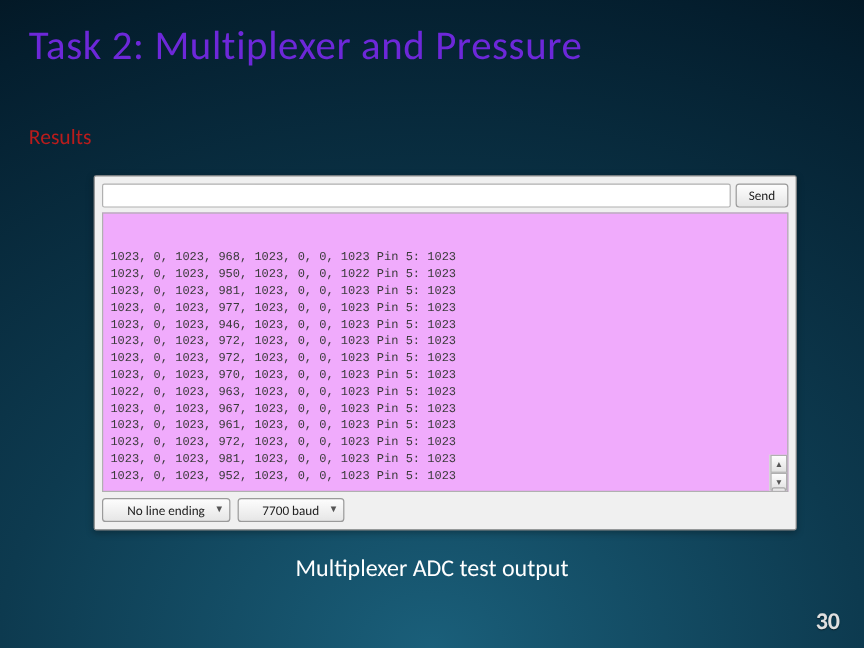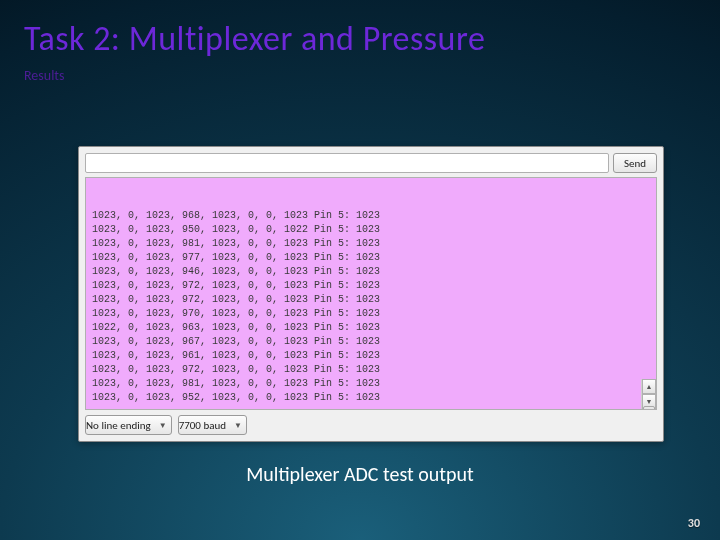--- a/index.html
+++ b/index.html
@@ -10,24 +10,25 @@
     position: relative;
   }
   .slide-title {
     color: #6d28d9;
     font-size: 34px;
     font-weight: 400;
     padding: 18px 0 8px 24px;
     letter-spacing: 0.5px;
   }
   .slide-subtitle {
-    color: #4c1d95;
-    font-size: 14px;
+    color: #b91c1c;
+    font-size: 18px;
     font-weight: 400;
     padding: 0 0 0 24px;
+    margin-top: 36px;
   }
   .serial-window {
     position: absolute;
     left: 78px;
     top: 128px;
     width: 586px;
     height: 296px;
     background: #f0f0f0;
     border: 1px solid #8a8a8a;
     border-radius: 2px;
@@ -137,21 +138,21 @@
     border: 1px solid #8a8a8a;
     background: #fff;
     border-radius: 2px;
   }
   .dropdown {
     height: 20px;
     background: linear-gradient(#fdfdfd, #e6e6e6);
     border: 1px solid #9a9a9a;
     border-radius: 3px;
     font-size: 11px;
-    padding: 0 4px 0 0;
+    padding: 0 4px 0 20px;
     color: #222;
     display: inline-flex;
     align-items: center;
     gap: 8px;
     cursor: pointer;
   }
   .dropdown .arrow {
     font-size: 8px;
     color: #555;
   }
@@ -164,21 +165,21 @@
     color: #ffffff;
     font-size: 20px;
     font-weight: 400;
     margin-top: 12px;
   }
   .page-number {
     position: absolute;
     bottom: 10px;
     right: 20px;
     color: #e0e0e0;
-    font-size: 12px;
+    font-size: 20px;
     font-weight: 600;
     text-shadow: 0 1px 1px rgba(0,0,0,0.5);
   }
 </style>
 </head>
 <body>
 
 <div class="slide-title">Task 2: Multiplexer and Pressure</div>
 <div class="slide-subtitle">Results</div>
 

